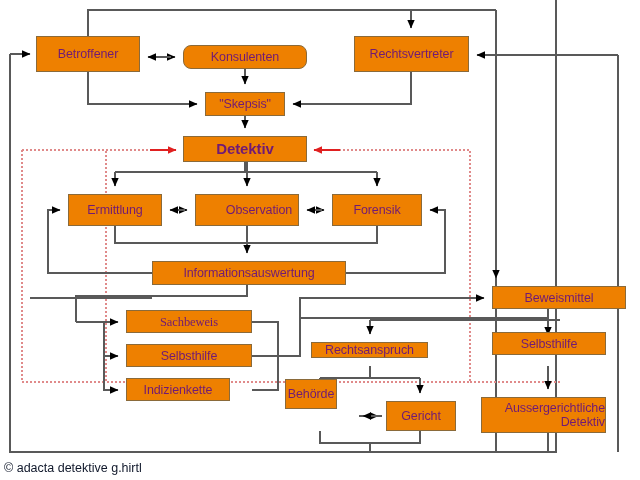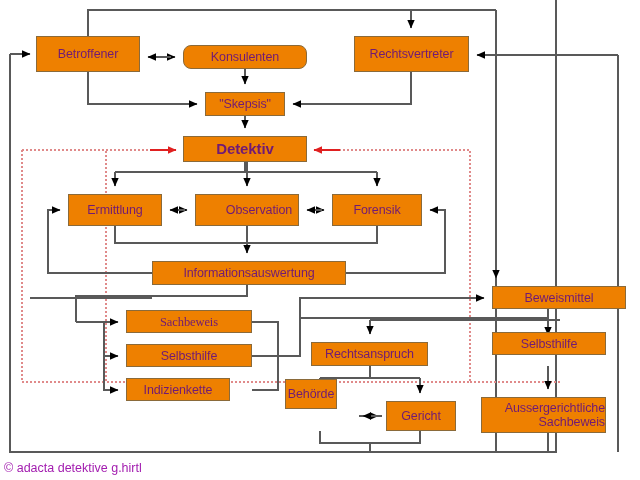--- a/index.html
+++ b/index.html
@@ -21,21 +21,21 @@
     line-height:1.12;
     letter-spacing:-0.1px;
     white-space:nowrap;
     z-index:3;
   }
   .node.bold{font-weight:bold;font-size:15px;}
   .node.twoline{white-space:normal;font-size:12.5px;}
   .credit{
     position:absolute;
     left:4px;top:461px;
-    font-size:12.5px;color:#a21caf;
+    font-size:12.5px;color:#0f172a;
     white-space:nowrap;
     z-index:4;
   }
 </style>
 </head>
 <body>
 
 <div id="stage">
 
   <svg id="wires" viewBox="0 0 640 480" xmlns="http://www.w3.org/2000/svg">
@@ -136,22 +136,22 @@
       <div class="node" style="left: 354px; top: 36px; width: 115px; height: 36px; background: rgb(238, 128, 0); border-color: rgb(138, 106, 58);">Rechtsvertreter</div>
       <div class="node" style="left: 205px; top: 92px; width: 80px; height: 24px; background: rgb(238, 128, 0); border-color: rgb(138, 106, 58);">"Skepsis"</div>
       <div class="node bold" style="left: 183px; top: 136px; width: 124px; height: 26px; background: rgb(238, 128, 0); border-color: rgb(138, 106, 58);">Detektiv</div>
       <div class="node" style="left: 68px; top: 194px; width: 94px; height: 32px; background: rgb(238, 128, 0); border-color: rgb(138, 106, 58);">Ermittlung</div>
       <div class="node" style="left: 195px; top: 194px; width: 104px; height: 32px; background: rgb(238, 128, 0); border-color: rgb(138, 106, 58); padding-left: 24px;">Observation</div>
       <div class="node" style="left: 332px; top: 194px; width: 90px; height: 32px; background: rgb(238, 128, 0); border-color: rgb(138, 106, 58);">Forensik</div>
       <div class="node" style="left: 152px; top: 261px; width: 194px; height: 24px; background: rgb(238, 128, 0); border-color: rgb(138, 106, 58);">Informationsauswertung</div>
       <div class="node" style="left: 126px; top: 310px; width: 126px; height: 23px; background: rgb(238, 128, 0); border-color: rgb(138, 106, 58); font-family: Liberation Serif, serif;">Sachbeweis</div>
       <div class="node" style="left: 126px; top: 344px; width: 126px; height: 23px; background: rgb(238, 128, 0); border-color: rgb(138, 106, 58);">Selbsthilfe</div>
       <div class="node" style="left: 126px; top: 378px; width: 104px; height: 23px; background: rgb(238, 128, 0); border-color: rgb(138, 106, 58);">Indizienkette</div>
-      <div class="node" style="left: 311px; top: 342px; width: 117px; height: 24px; background: rgb(238, 128, 0); border-color: rgb(138, 106, 58);">Rechtsanspruch</div>
+      <div class="node" style="left: 311px; top: 342px; width: 117px; height: 16px; background: rgb(238, 128, 0); border-color: rgb(138, 106, 58);">Rechtsanspruch</div>
       <div class="node" style="left: 285px; top: 379px; width: 52px; height: 30px; background: rgb(238, 128, 0); border-color: rgb(138, 106, 58);">Behörde</div>
       <div class="node" style="left: 386px; top: 401px; width: 70px; height: 30px; background: rgb(238, 128, 0); border-color: rgb(138, 106, 58);">Gericht</div>
       <div class="node" style="left: 492px; top: 286px; width: 134px; height: 23px; background: rgb(238, 128, 0); border-color: rgb(138, 106, 58);">Beweismittel</div>
       <div class="node" style="left: 492px; top: 332px; width: 114px; height: 23px; background: rgb(238, 128, 0); border-color: rgb(138, 106, 58);">Selbsthilfe</div>
-      <div class="node twoline" style="left: 481px; top: 397px; width: 125px; height: 36px; background: rgb(238, 128, 0); border-color: rgb(138, 106, 58);">Aussergerichtliche Sachbeweis</div>
+      <div class="node twoline" style="left: 481px; top: 397px; width: 125px; height: 36px; background: rgb(238, 128, 0); border-color: rgb(138, 106, 58);">Aussergerichtliche Detektiv</div>
     </div>
 
   <div class="credit">© adacta detektive g.hirtl</div>
 </div>
 
 </body></html>

